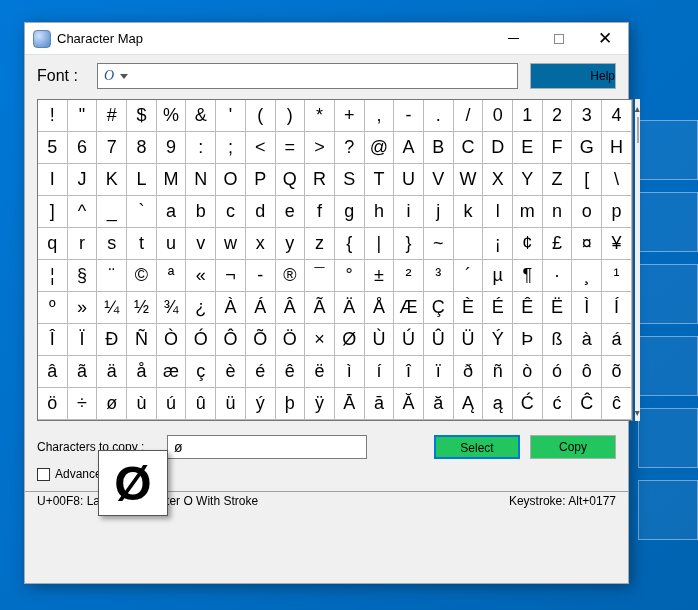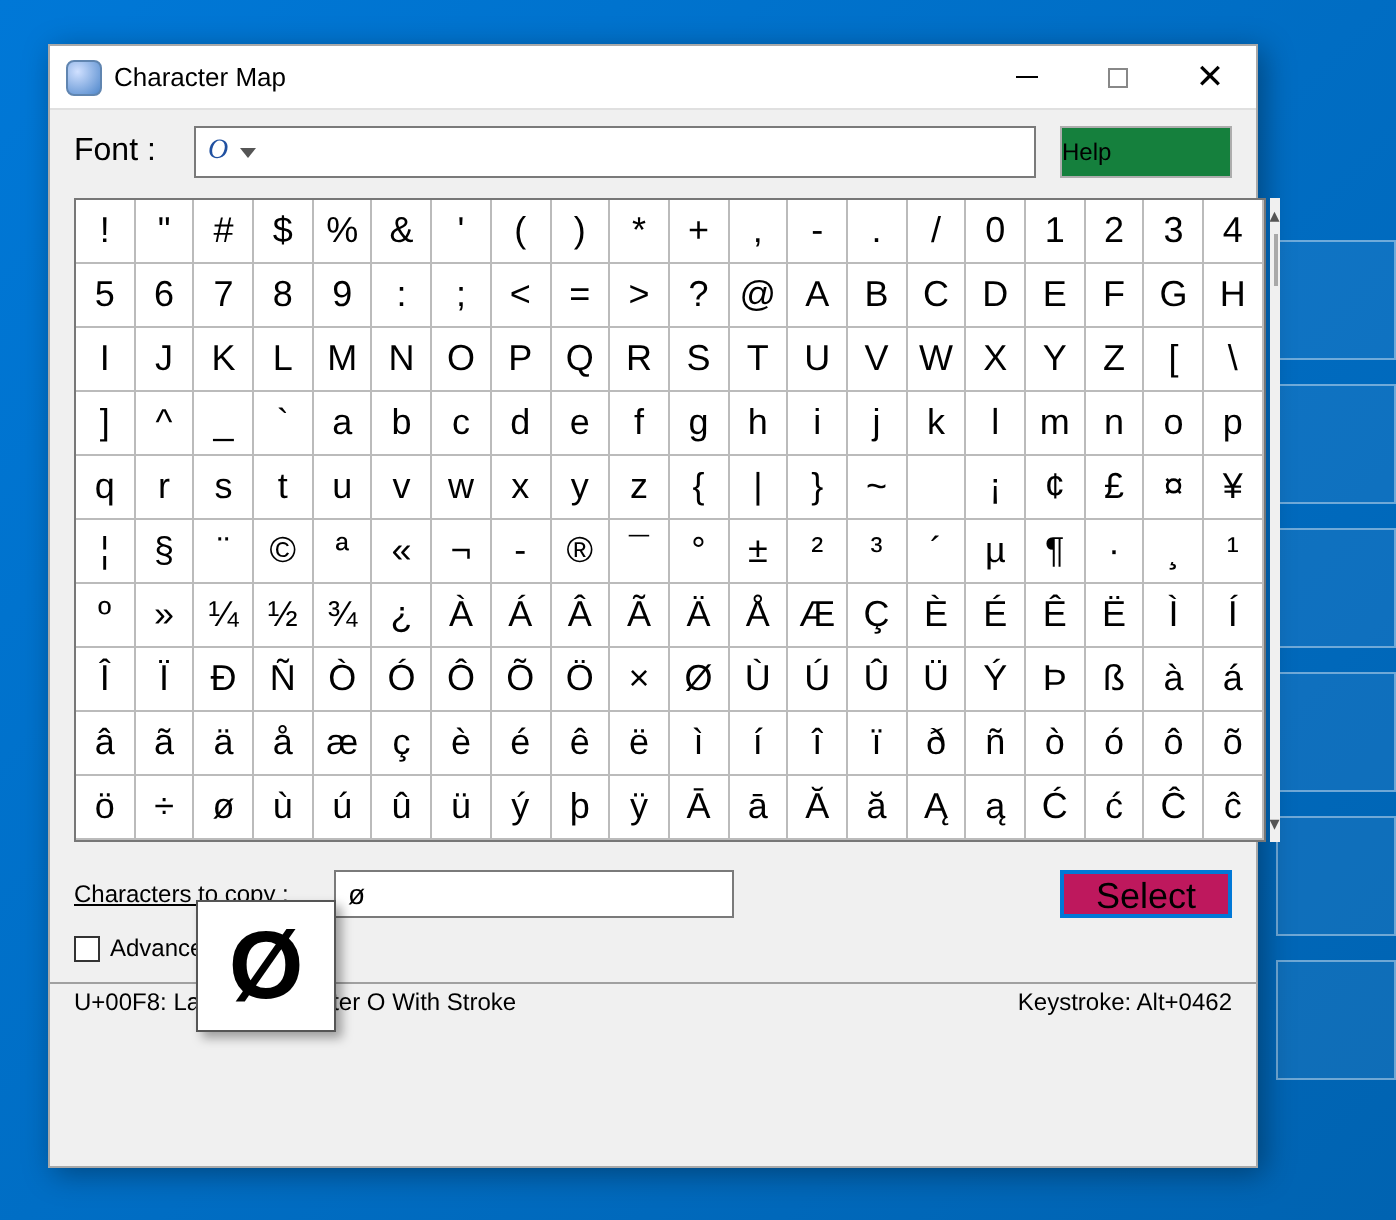--- a/index.html
+++ b/index.html
@@ -105,24 +105,24 @@
   .font-select .name { flex:1; }
   .chev {
     width:0;height:0;
     border-left:4px solid transparent;
     border-right:4px solid transparent;
     border-top:5px solid #555;
   }
   .help-btn {
     width: 86px;
     height: 26px;
-    background: #15803d;
+    background: #0369a1;
     border: 1px solid #adadad;
     font-size: 12px;
-    text-align: left;
+    text-align: right;
     line-height: 24px;
   }
 
   
   .grid-wrap {
     display: flex;
     gap: 2px;
     position: relative;
   }
   .grid {
@@ -181,36 +181,36 @@
     z-index: 5;
   }
 
   .copy-row {
     margin-top: 14px;
     display: flex;
     align-items: center;
     gap: 10px;
     font-size: 12px;
   }
-  .copy-row label { width: 120px; text-decoration: underline; }
+  .copy-row label { width: 120px; }
   .copy-input {
     width: 200px;
     height: 24px;
     border: 1px solid #7a7a7a;
     background: #fff;
     font-family: Arial, sans-serif;
     font-size: 14px;
     padding: 0 6px;
   }
   .btn {
     width: 86px;
     height: 24px;
-    background: #be185d;
+    background: #22c55e;
     border: 1px solid #adadad;
-    font-size: 18px;
+    font-size: 12px;
     text-align: center;
     line-height: 22px;
   }
   .btn.primary {
     border: 2px solid #0078d7;
   }
   .adv-row {
     margin-top: 8px;
     font-size: 12px;
     display: flex;
@@ -482,27 +482,28 @@
       </div>
     </div>
 
     <div class="magnifier">Ø</div>
 
     <div class="copy-row">
       <label>Characters to copy :</label>
       <input class="copy-input" value="ø" style="">
       <div style="flex:1"></div>
       <div class="btn primary">Select</div>
+      <div class="btn">Copy</div>
     </div>
 
     <div class="adv-row">
       <div class="checkbox"></div>
       <span>Advanced view</span>
     </div>
 
   </div>
 
   <div class="status">
     <span>U+00F8: Latin Small Letter O With Stroke</span>
-    <span>Keystroke: Alt+0462</span>
+    <span>Keystroke: Alt+0177</span>
   </div>
 
 </div>
 
 </body></html>

